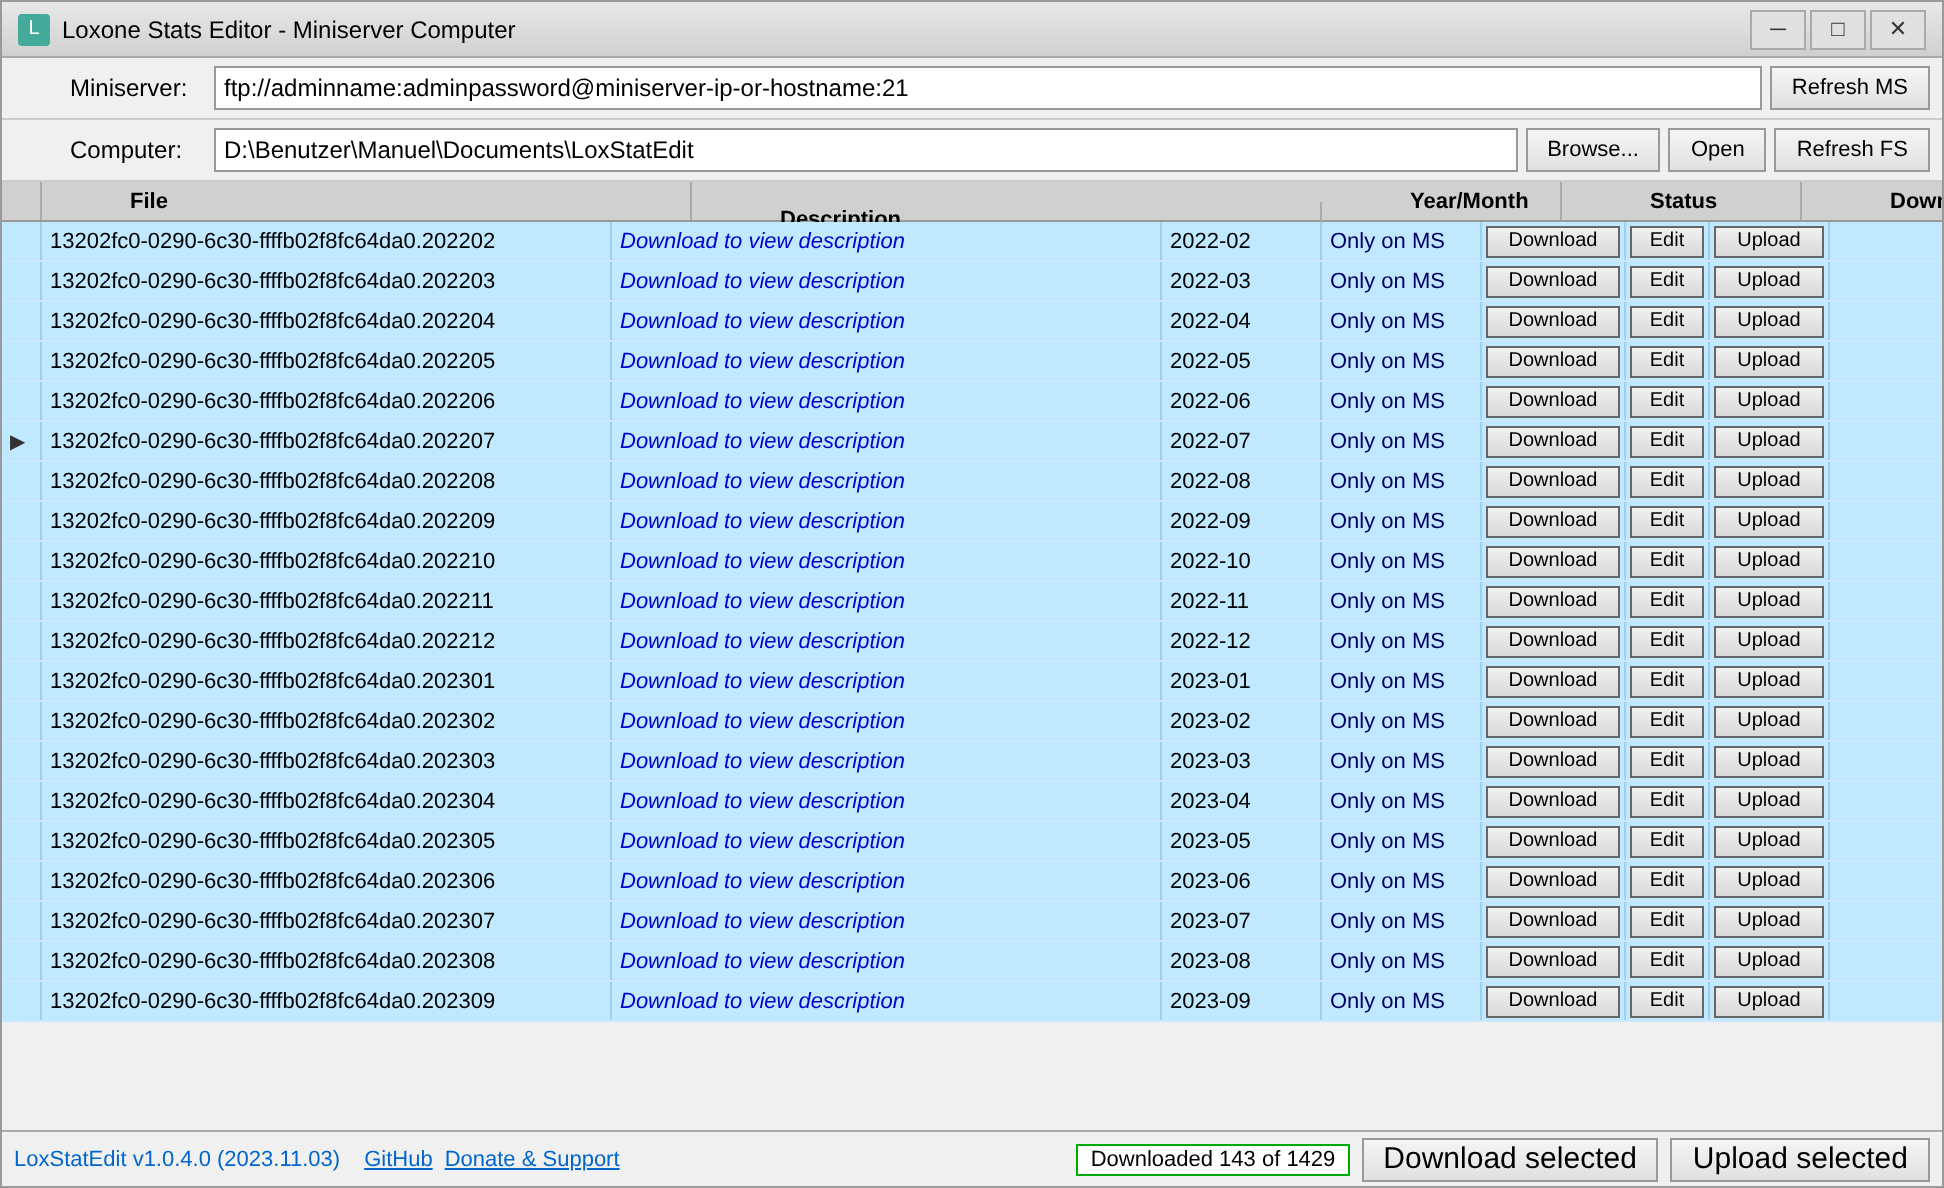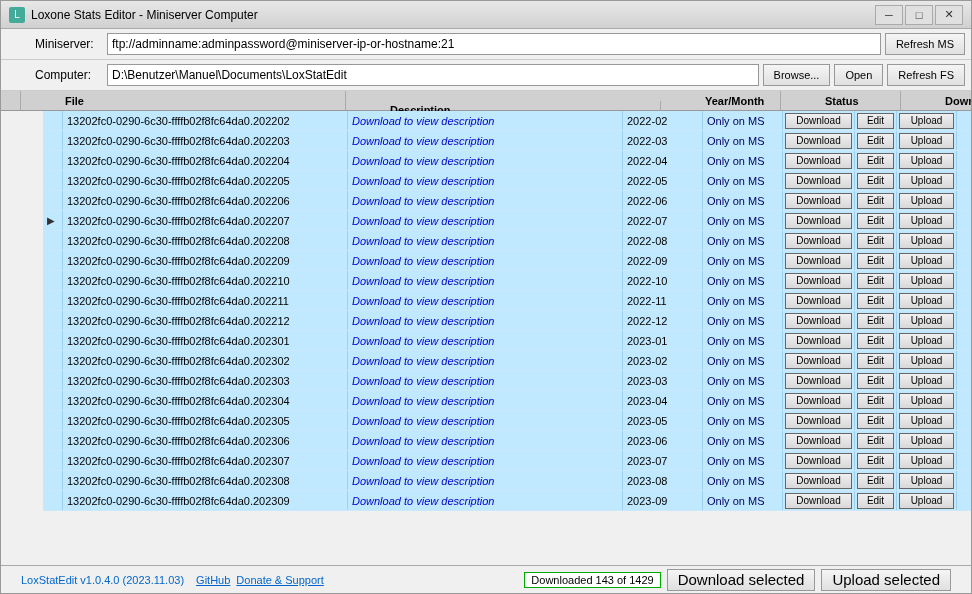--- a/index.html
+++ b/index.html
@@ -133,21 +133,20 @@
       flex: 1;
       overflow-y: auto;
       overflow-x: hidden;
     }
     .table-row {
       display: flex;
       align-items: center;
       height: 20px;
       border-bottom: 1px solid #cce8ff;
       background: #c0e8ff;
-      margin-left: 42px;
     }
     .td {
       font-size: 11px;
       padding: 0 4px;
       border-right: 1px solid #a0d0f0;
       height: 100%;
       display: flex;
       align-items: center;
       overflow: hidden;
       white-space: nowrap;
@@ -170,21 +169,21 @@
       font-size: 10px;
       width: 100%;
     }
 
     .status-bar {
       height: 28px;
       background: #f0f0f0;
       border-top: 1px solid #aaa;
       display: flex;
       align-items: center;
-      padding: 0 20px;
+      padding: 0 6px;
       flex-shrink: 0;
       gap: 6px;
     }
     .status-text {
       font-size: 11px;
       color: #0066cc;
     }
     .status-link {
       font-size: 11px;
       color: #0066cc;

